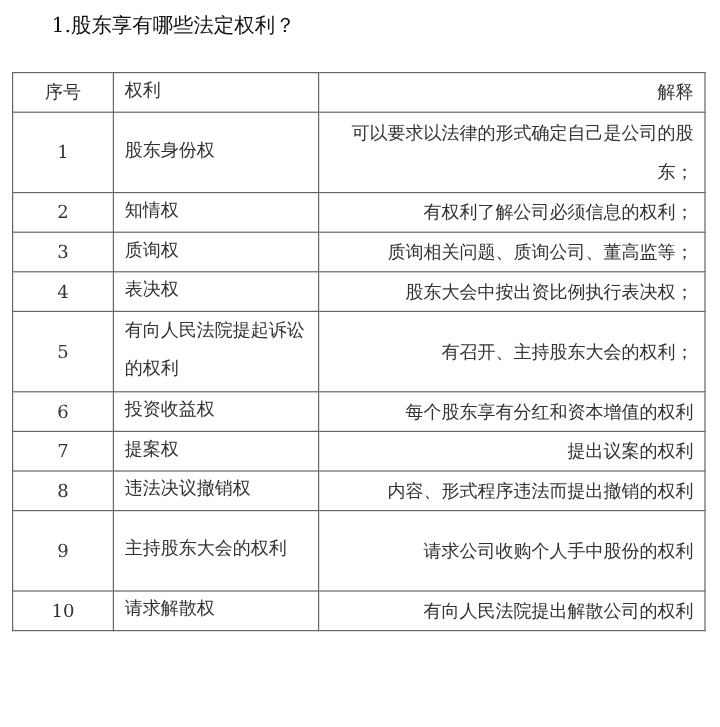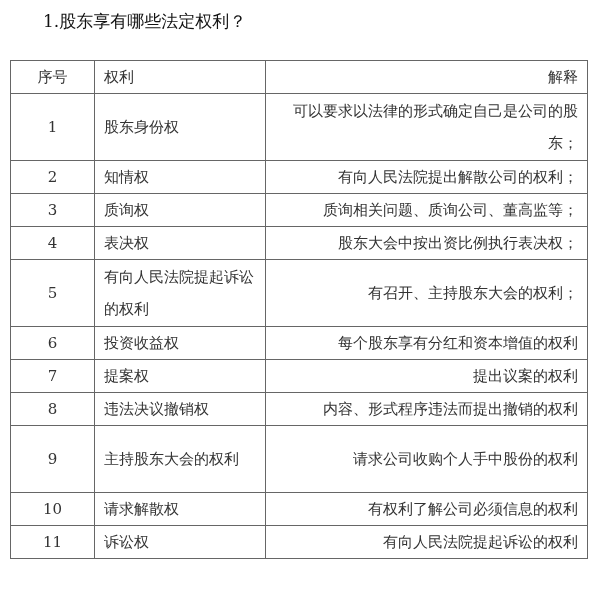--- a/index.html
+++ b/index.html
@@ -2,21 +2,21 @@
 <html><head>
 <meta charset="utf-8">
 <style>
   html, body { margin: 0; padding: 0; background: #ffffff; }
   body { width: 600px; height: 606px; position: relative; overflow: hidden;
          font-family: "DejaVu Serif", "Liberation Serif", serif; color: #222; }
   .title { position: absolute; left: 21px; top: 10px; font-size: 17px; font-weight: normal; color: #111; margin-left: 22px; }
   table { position: absolute; left: 10px; top: 60px; border-collapse: collapse; width: 578px; }
   td, th { border: 1.5px solid #666; font-weight: normal; font-size: 15px; padding: 0 9px; color: #333; line-height: 32px; }
   .c0 { width: 65px; text-align: center; }
-  .c1 { width: 152px; text-align: left; }
+  .c1 { width: 152px; text-align: left; font-family: Liberation Mono, monospace; }
   .c2 { text-align: right; }
   th.c2 { text-align: right; }
   tr { height: 32px; }
   tr.tall { height: 67px; }
 </style>
 </head>
 <body>
 
 <div class="title">1.股东享有哪些法定权利？</div>
 
@@ -30,21 +30,21 @@
   </thead>
   <tbody>
     <tr class="tall">
       <td class="c0">1</td>
       <td class="c1">股东身份权</td>
       <td class="c2">可以要求以法律的形式确定自己是公司的股东；</td>
     </tr>
     <tr>
       <td class="c0">2</td>
       <td class="c1">知情权</td>
-      <td class="c2">有向人民法院提出解散公司的权利；</td>
+      <td class="c2">有权利了解公司必须信息的权利；</td>
     </tr>
     <tr>
       <td class="c0">3</td>
       <td class="c1">质询权</td>
       <td class="c2">质询相关问题、质询公司、董高监等；</td>
     </tr>
     <tr>
       <td class="c0">4</td>
       <td class="c1">表决权</td>
       <td class="c2">股东大会中按出资比例执行表决权；</td>
@@ -70,21 +70,16 @@
       <td class="c2">内容、形式程序违法而提出撤销的权利</td>
     </tr>
     <tr class="tall">
       <td class="c0">9</td>
       <td class="c1">主持股东大会的权利</td>
       <td class="c2">请求公司收购个人手中股份的权利</td>
     </tr>
     <tr>
       <td class="c0">10</td>
       <td class="c1">请求解散权</td>
-      <td class="c2">有权利了解公司必须信息的权利</td>
-    </tr>
-    <tr>
-      <td class="c0">11</td>
-      <td class="c1">诉讼权</td>
-      <td class="c2">有向人民法院提起诉讼的权利</td>
+      <td class="c2">有向人民法院提出解散公司的权利</td>
     </tr>
   </tbody>
 </table>
 
 </body></html>

